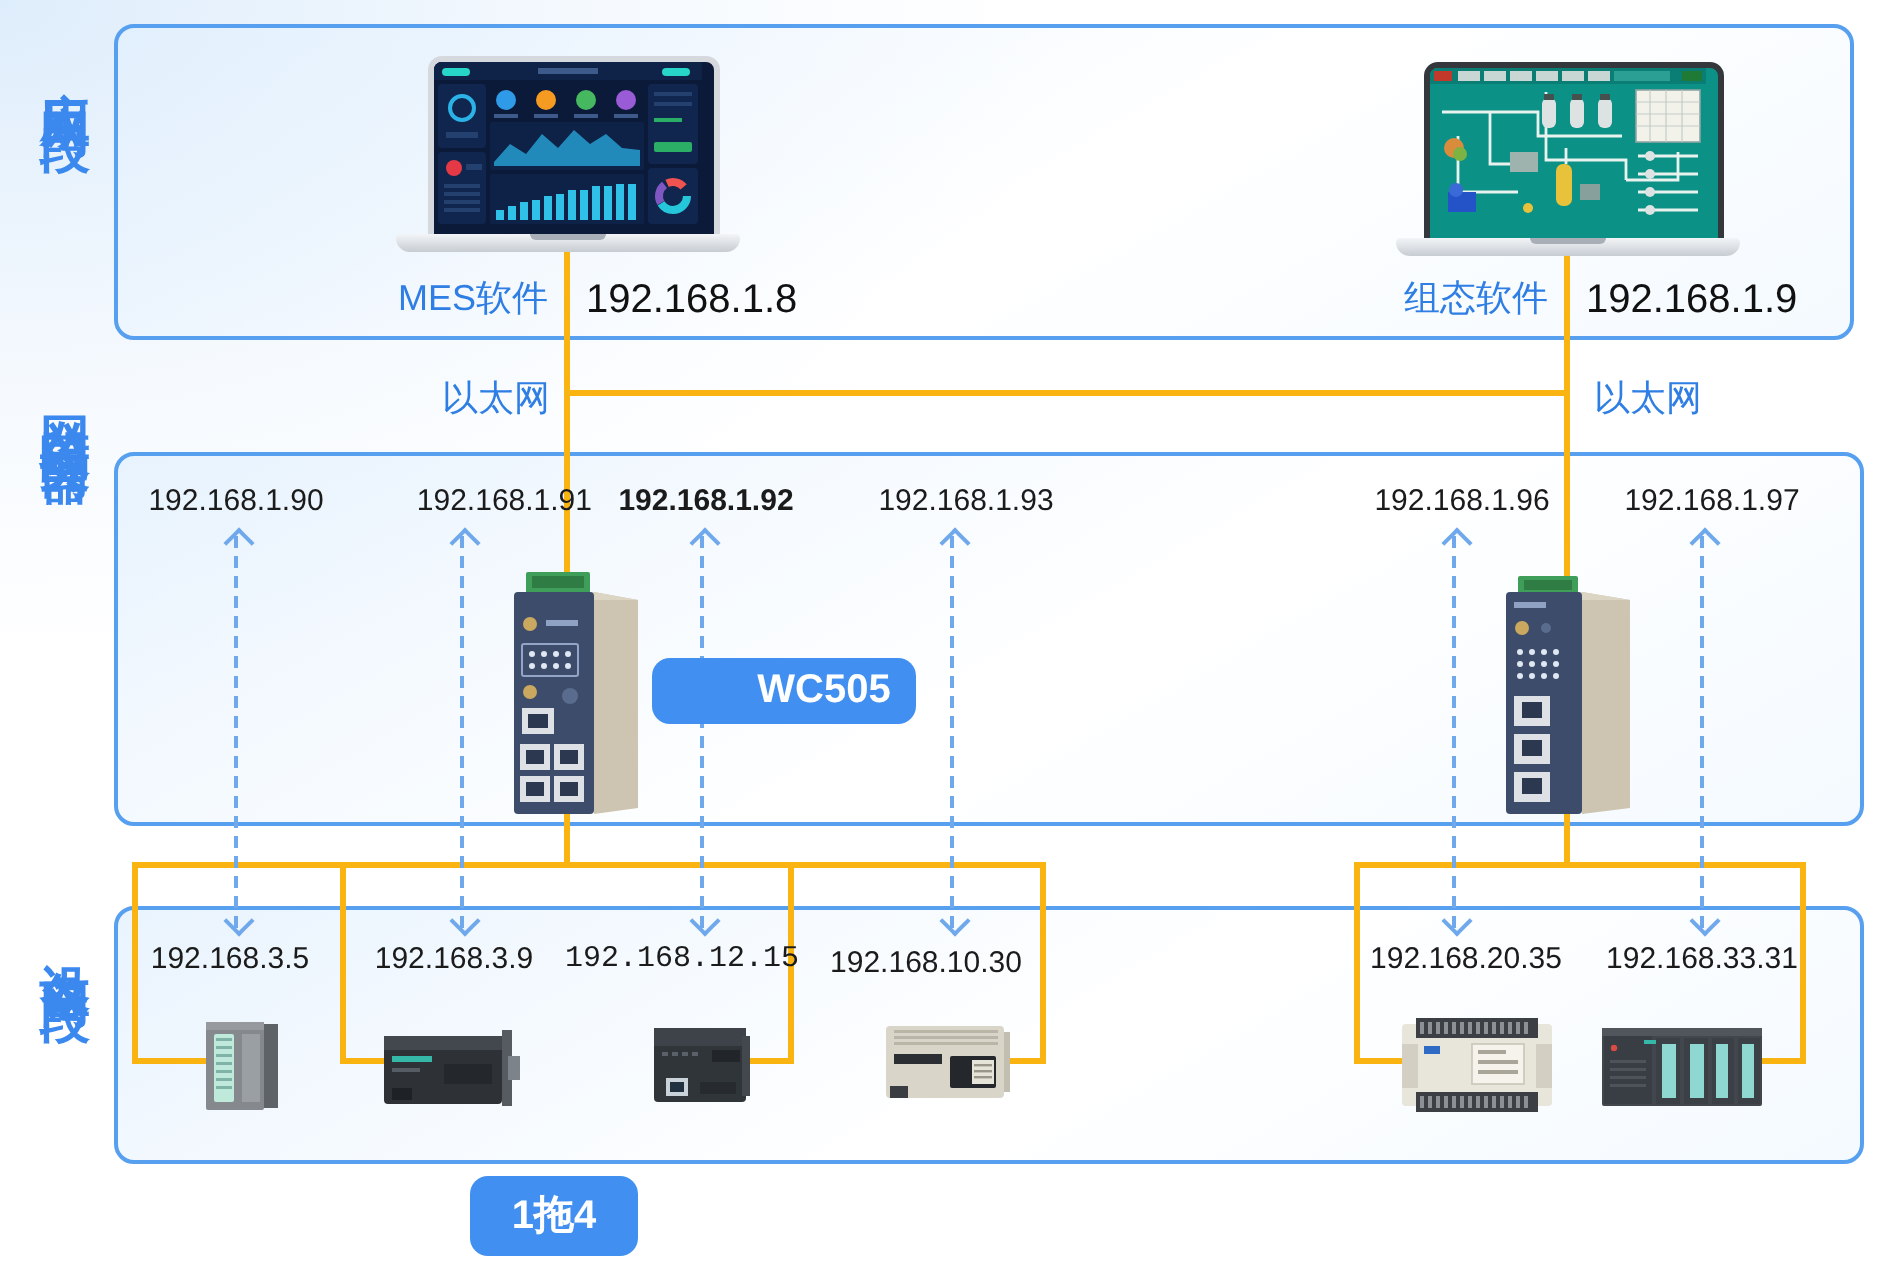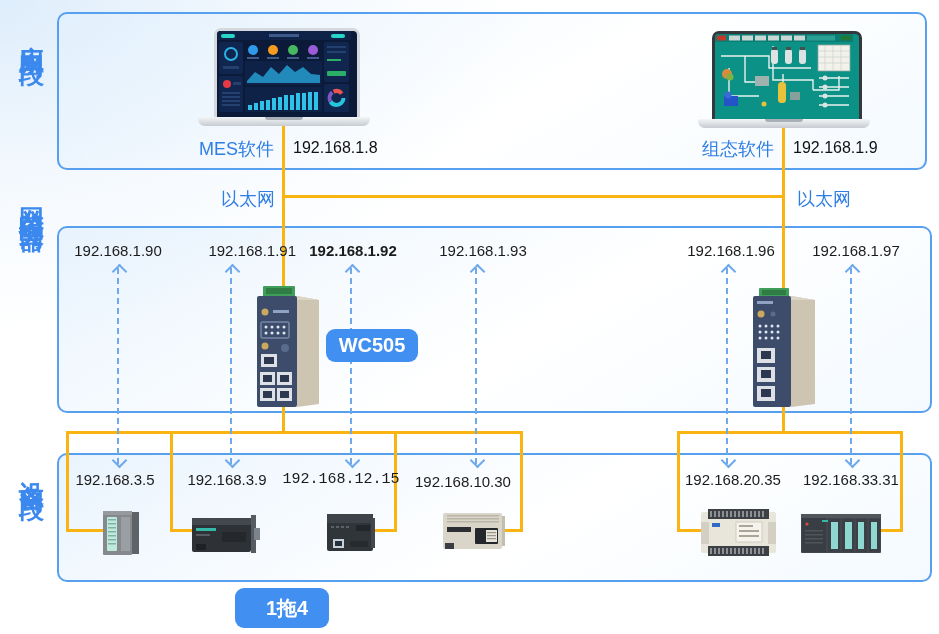--- a/index.html
+++ b/index.html
@@ -22,21 +22,21 @@
     font-size:25px; font-weight:bold; color:#3B88EE; letter-spacing:5px; z-index:4;
   }
   .yline { position:absolute; background:#F9B412; z-index:2; }
   .varrow { position:absolute; width:0; border-left:2px dashed #6FA9EC; z-index:2; }
   .chev { position:absolute; left:-5px; width:9px; height:9px;
           border-left:2px solid #6FA9EC; border-top:2px solid #6FA9EC; }
   .chev.up   { top:-2px;    transform:rotate(45deg); }
   .chev.down { bottom:-2px; transform:rotate(225deg); }
   .ip { position:absolute; width:130px; text-align:center; font-size:15px; color:#1b1b1b; z-index:4; }
   .bluebold { position:absolute; font-size:18px; font-weight:normal; color:#2E7EE4; z-index:4; }
-  .hostip { position:absolute; font-size:16px; color:#111; z-index:4; }
+  .hostip { position:absolute; font-size:20px; color:#111; z-index:4; }
   .badge {
     position:absolute; background:#418FF0; color:#fff; font-weight:bold;
     text-align:center; border-radius:9px; z-index:5;
   }
   .wcbadge { width:92px; height:33px; line-height:33px; font-size:20px; }
   .pidbadge { width:84px; height:40px; line-height:40px; font-size:20px; }
   .laptop { position:absolute; z-index:3; }
   .lscreen { position:absolute; border-radius:7px 7px 2px 2px; overflow:hidden; }
   .lbase {
     position:absolute; border-radius:3px 3px 10px 10px;
@@ -270,21 +270,21 @@
       <rect x="9" y="86" width="15" height="13" fill="#DDE1E6"></rect>
         <rect x="12" y="89" width="9" height="7" fill="#2B3850"></rect>
       <rect x="26" y="86" width="15" height="13" fill="#DDE1E6"></rect>
         <rect x="29" y="89" width="9" height="7" fill="#2B3850"></rect>
       <rect x="9" y="102" width="15" height="13" fill="#DDE1E6"></rect>
         <rect x="12" y="105" width="9" height="7" fill="#2B3850"></rect>
       <rect x="26" y="102" width="15" height="13" fill="#DDE1E6"></rect>
         <rect x="29" y="105" width="9" height="7" fill="#2B3850"></rect>
     </svg>
   </div>
-  <div class="badge wcbadge" style="left:326px; top:329px;">WC505</div>
+  <div class="badge wcbadge" style="left:326px; top:329px;padding-left:40px;">WC505</div>
 
   <div class="dev" style="left:745px; top:288px;">
     <svg width="76" height="119" viewBox="0 0 76 119">
       <rect x="14" y="0" width="30" height="12" rx="1" fill="#3F9E5A"></rect>
       <rect x="17" y="2" width="24" height="5" fill="#2F7D45"></rect>
       <polygon points="46,8 70,12 70,116 46,119" fill="#CDC4B1"></polygon>
       <polygon points="8,8 46,8 70,12 32,12" fill="#DDD5C4"></polygon>
       <rect x="8" y="8" width="38" height="111" rx="2" fill="#3C4C6A"></rect>
       <rect x="12" y="13" width="16" height="3" fill="#8FA2C4"></rect>
       <circle cx="16" cy="26" r="3.5" fill="#CAA85F"></circle>
@@ -451,15 +451,15 @@
         <rect x="42" y="7" width="12" height="33" fill="#3B4046"></rect>
           <rect x="45" y="10" width="7" height="27" fill="#8FD8D2"></rect>
         <rect x="56" y="7" width="11" height="33" fill="#3B4046"></rect>
           <rect x="58" y="10" width="6" height="27" fill="#8FD8D2"></rect>
         <rect x="69" y="7" width="11" height="33" fill="#3B4046"></rect>
           <rect x="71" y="10" width="6" height="27" fill="#8FD8D2"></rect>
       </g>
     </svg>
   </div>
 
-  <div class="badge pidbadge" style="left:235px; top:588px;padding-left:10px;">1拖4</div>
+  <div class="badge pidbadge" style="left:235px; top:588px;">1拖4</div>
 
 </div>
 
 </body></html>

